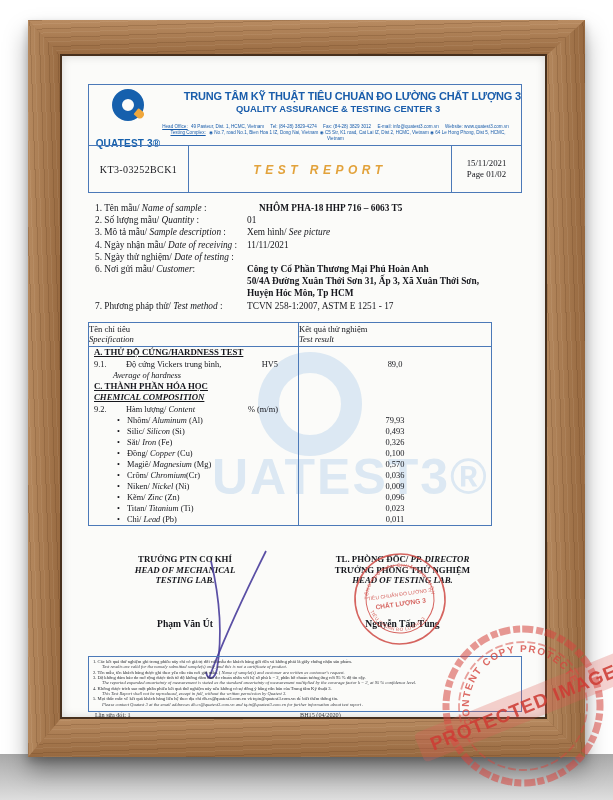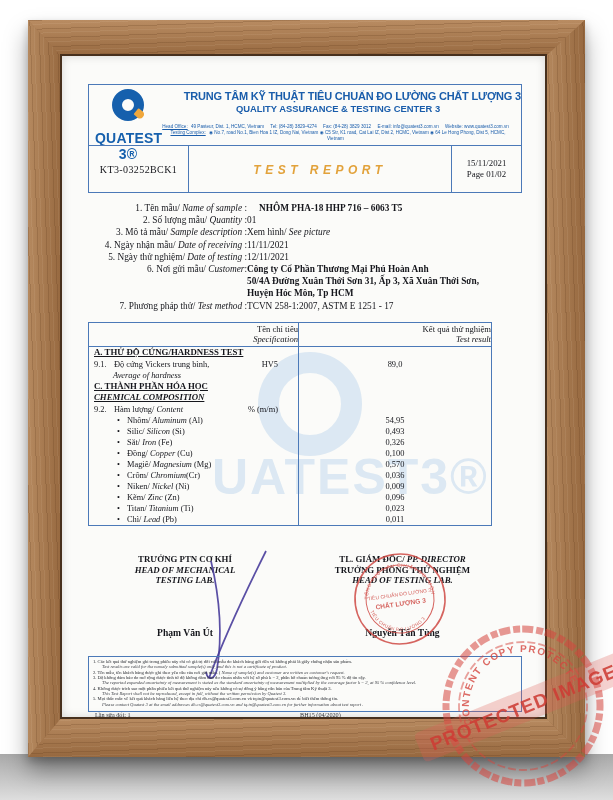--- a/index.html
+++ b/index.html
@@ -30,21 +30,21 @@
         overflow:hidden;box-shadow:0 0 0 2px #47301d, inset 0 0 10px rgba(0,0,0,.15);}
   .blue-border{border:1px solid #4b79b8;}
   
   .hdr-box{position:absolute;left:26px;top:28px;width:434px;height:62px;box-sizing:border-box;}
   .logo-wrap{position:absolute;left:6px;top:3px;width:66px;text-align:center;}
   .logo-donut{position:relative;width:12px;height:12px;margin:1px auto 0;
         border:10px solid #1660ad;border-radius:50%;}
   .logo-tail{position:absolute;left:40px;top:22px;width:9px;height:8px;background:#f0a73c;
         transform:rotate(40deg);border-radius:1px 4px 4px 1px;}
   .brand{font-family:"Liberation Sans","DejaVu Sans",sans-serif;font-weight:bold;
-        font-size:14px;color:#1660ad;letter-spacing:.2px;margin-top:9px;}
+        font-size:10px;color:#1660ad;letter-spacing:.2px;margin-top:17px;}
   .org{margin-left:66px;text-align:center;color:#1a5dab;
        font-family:"Liberation Sans","DejaVu Sans",sans-serif;padding-top:4px;}
   .org-1{font-size:9.6px;font-weight:500;letter-spacing:.1px;}
   .org-2{font-size:11px;font-weight:bold;letter-spacing:-.2px;margin-top:1px;text-align:right;}
   .org-3{font-size:9.4px;font-weight:bold;margin-top:1px;}
   .addr{position:absolute;left:70px;right:4px;bottom:3px;color:#1a5dab;
         font-size:4.6px;line-height:6px;text-align:center;font-family:"Liberation Sans","DejaVu Sans",sans-serif;}
   .addr u{margin-right:2px;}
   .addr span{margin-right:5px;}
   
@@ -55,47 +55,47 @@
   .tc-no{width:100px;font-size:10px;letter-spacing:.4px;border-right:none;}
   .tc-main{flex:1;}
   .tc-date{width:70px;border-left:none;font-size:8.8px;line-height:11px;}
   .title-vn{font-family:"Liberation Sans","DejaVu Sans",sans-serif;font-weight:bold;
         font-size:16.2px;color:#1f62b0;letter-spacing:.2px;}
   .title-en{font-family:"Liberation Sans","DejaVu Sans",sans-serif;font-weight:bold;font-style:italic;
         font-size:12px;color:#e2a23b;letter-spacing:4.5px;margin-top:1px;}
   
   .info{position:absolute;left:33px;top:146px;width:428px;font-size:9.3px;line-height:12.2px;}
   .i-row{display:flex;}
-  .i-lab{flex:none;min-width:152px;white-space:nowrap;text-align:right;}
+  .i-lab{flex:none;min-width:152px;white-space:nowrap;}
   .i-lab em{font-style:italic;}
   .i-val{flex:1;}
   .v-bold{font-weight:bold;}
   .v-indent{padding-left:12px;}
   
   .rtable{position:absolute;left:26px;top:266px;width:404px;box-sizing:border-box;
         border:1px solid #4b79b8;font-size:8.4px;background:transparent;}
   .t-hrow{display:flex;border-bottom:1px solid #4b79b8;}
-  .t-hcell{box-sizing:border-box;text-align:right;padding:1px 0 2px;line-height:10px;font-size:8.6px;}
+  .t-hcell{box-sizing:border-box;text-align:left;padding:1px 0 2px;line-height:10px;font-size:8.6px;}
   .t-hc1{width:210px;border-right:1px solid #4b79b8;}
   .t-hc2{flex:1;}
   .t-row{display:flex;line-height:11px;}
   .t-spec{box-sizing:border-box;width:210px;border-right:1px solid #4b79b8;padding:0 4px 0 5px;}
   .t-res{flex:1;text-align:center;}
   .sect{font-weight:bold;text-decoration:underline;font-size:8.8px;line-height:11.5px;}
-  .row-num{display:inline-block;width:20px;}
+  .row-num{display:inline-block;width:32px;}
   .unit-right{float:right;margin-right:16px;}
   .avg{padding-left:24px;font-style:italic;}
   .el-spec{padding-left:28px;font-family:Liberation Serif, serif;}
   .bullet{display:inline-block;width:10px;}
   
   .sig{position:absolute;text-align:center;font-size:8.8px;line-height:10.6px;font-weight:bold;}
   .sig-left{left:38px;top:498px;width:170px;}
   .sig-right{left:248px;top:498px;width:185px;}
   .sig .it{font-style:italic;}
-  .sig-name{margin-top:42px;font-size:9.6px;}
+  .sig-name{margin-top:33px;font-size:9.6px;}
   
   .wm-q{position:absolute;left:196px;top:296px;width:62px;height:62px;border-radius:50%;
         border:21px solid rgba(45,125,205,.15);}
   .wm-text{position:absolute;left:150px;top:392px;font-family:"Liberation Sans","DejaVu Sans",sans-serif;
         font-weight:bold;font-size:50px;letter-spacing:2px;color:rgba(45,125,205,.15);}
   
   .notes-box{position:absolute;left:26px;top:600px;width:434px;height:56px;box-sizing:border-box;
         border:1px solid #4b79b8;padding:2px 4px;font-size:4.6px;line-height:5.35px;color:#26292f;}
   .note em{display:block;padding-left:9px;font-style:italic;color:#3a3d44;}
   .note.inline-en em{display:inline;padding-left:1px;}
@@ -172,21 +172,20 @@
         <div class="i-row">
           <span class="i-lab"><span>3. Mô tả mẫu/</span> <em>Sample description</em><span> :</span></span>
           <span class="i-val"><span>Xem hình/</span> <em>See picture</em></span>
         </div>
         <div class="i-row">
           <span class="i-lab"><span>4. Ngày nhận mẫu/</span> <em>Date of receiving</em><span> :</span></span>
           <span class="i-val">11/11/2021</span>
         </div>
         <div class="i-row">
           <span class="i-lab"><span>5. Ngày thử nghiệm/</span> <em>Date of testing</em><span> :</span></span>
-          <span class="i-val">12/11/2021</span>
         </div>
         <div class="i-row">
           <span class="i-lab"><span>6. Nơi gửi mẫu/</span> <em>Customer</em><span>:</span></span>
           <span class="i-val v-bold">
             <div>Công ty Cổ Phần Thương Mại Phú Hoàn Anh</div>
             <div>50/4A Đường Xuân Thới Sơn 31, Ấp 3, Xã Xuân Thới Sơn,</div>
             <div>Huyện Hóc Môn, Tp HCM</div>
           </span>
         </div>
         <div class="i-row">
@@ -227,21 +226,21 @@
           <div class="t-spec"><span class="sect" style="font-style:italic">CHEMICAL COMPOSITION</span></div>
           <div class="t-res"></div>
         </div>
         <div class="t-row">
           <div class="t-spec"><span class="row-num">9.2.</span><span>Hàm lượng/</span> <em>Content</em><span class="unit-right">% (m/m)</span></div>
           <div class="t-res"></div>
         </div>
 
         <div class="t-row">
           <div class="t-spec el-spec"><span class="bullet">•</span><span>Nhôm/</span> <em>Aluminum</em> <span>(Al)</span></div>
-          <div class="t-res">54,95</div>
+          <div class="t-res">79,93</div>
         </div>
         <div class="t-row">
           <div class="t-spec el-spec"><span class="bullet">•</span><span>Silic/</span> <em>Silicon</em> <span>(Si)</span></div>
           <div class="t-res">0,493</div>
         </div>
         <div class="t-row">
           <div class="t-spec el-spec"><span class="bullet">•</span><span>Sắt/</span> <em>Iron</em> <span>(Fe)</span></div>
           <div class="t-res">0,326</div>
         </div>
         <div class="t-row">
@@ -274,21 +273,21 @@
         </div>
       </div>
 
       <div class="sig sig-left">
         <div>TRƯỞNG PTN CƠ KHÍ</div>
         <div class="it">HEAD OF MECHANICAL</div>
         <div class="it">TESTING LAB.</div>
         <div class="sig-name">Phạm Văn Út</div>
       </div>
       <div class="sig sig-right">
-        <div><span>TL. GIÁM ĐỐC/</span> <span class="it">PP. DIRECTOR</span></div>
+        <div><span>TL. PHÒNG ĐỐC/</span> <span class="it">PP. DIRECTOR</span></div>
         <div>TRƯỞNG PHÒNG THỬ NGHIỆM</div>
         <div class="it">HEAD OF TESTING LAB.</div>
         <div class="sig-name">Nguyễn Tấn Tùng</div>
       </div>
 
       <svg class="sig-ink" width="130" height="140" viewBox="0 0 130 140">
         <path d="M101,6 C86,36 64,80 44,133" stroke="#483c9b" stroke-width="1.7" fill="none" opacity="0.9"></path>
         <path d="M46,16 C54,50 58,88 52,124 C50,134 43,137 41,127" stroke="#483c9b" stroke-width="1.7" fill="none" opacity="0.9"></path>
       </svg>
 

